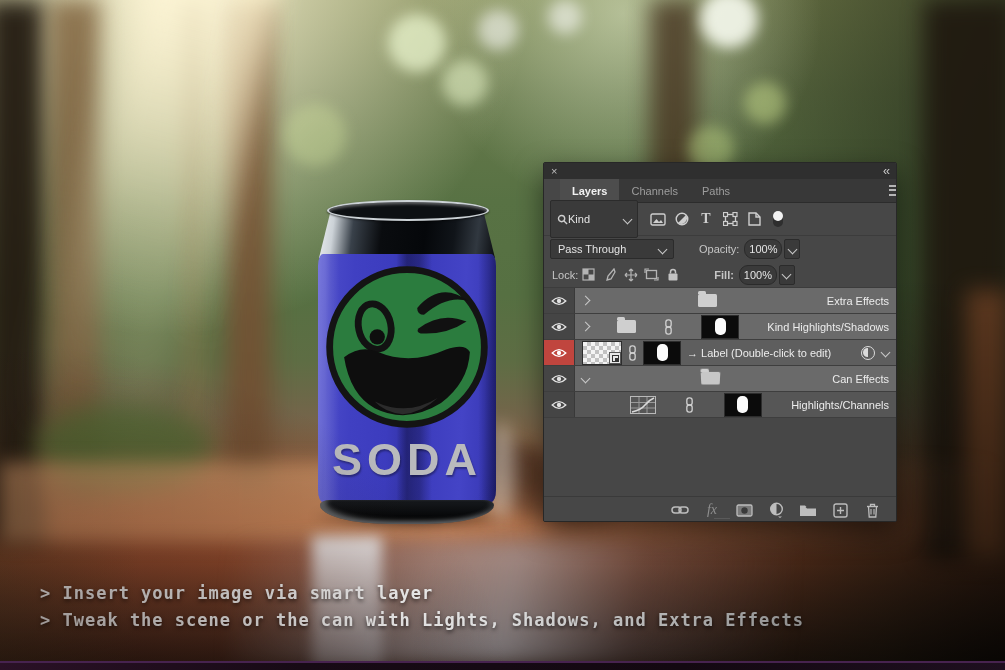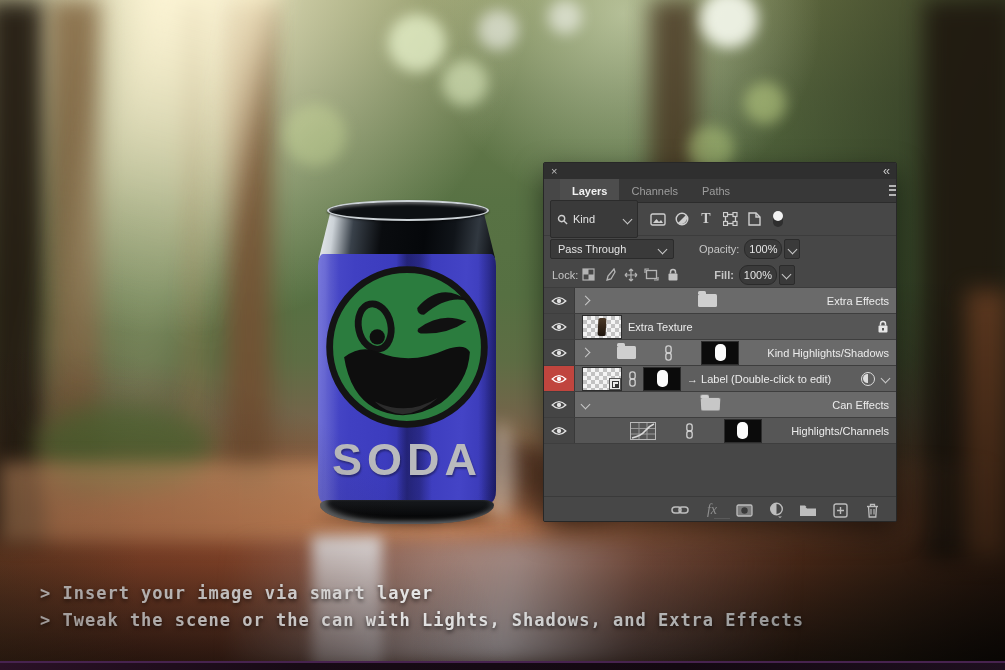--- a/index.html
+++ b/index.html
@@ -93,21 +93,21 @@
   .tab.active{background:#4d4d4d;color:#f2f2f2;font-weight:bold;}
   .menu-icon{margin-left:auto;margin-right:8px;align-self:center;width:15px;height:11px;
     background:repeating-linear-gradient(180deg,#b5b5b5 0 2px,rgba(0,0,0,0) 2px 4.5px);}
   .field{background:#3a3a3a;border:1px solid #2b2b2b;border-radius:2px;display:flex;align-items:center;
     box-sizing:border-box;color:#e4e4e4;}
   .chev{width:6px;height:6px;border-right:1.6px solid #c9c9c9;border-bottom:1.6px solid #c9c9c9;
     transform:rotate(45deg);flex:none;}
   .chev.right{transform:rotate(-45deg);}
   .filter-row{left:0;top:40px;width:100%;height:33px;display:flex;align-items:center;padding:0 6px;
     box-sizing:border-box;gap:0;border-bottom:1px solid #3c3c3c;}
-  .kind-field{width:88px;height:38px;padding:0 6px;gap:5px;}
+  .kind-field{width:88px;height:38px;padding:0 6px;}
   .ficon{width:24px;height:20px;display:flex;align-items:center;justify-content:center;flex:none;color:#cfcfcf;}
   .blend-row{left:0;top:73px;width:100%;height:26px;display:flex;align-items:center;padding:0 6px;
     box-sizing:border-box;}
   .blend-field{width:124px;height:20px;padding:0 7px;}
   .blend-field .chev{margin-left:auto;}
   .rlabel{color:#c6c6c6;margin-left:25px;}
   .val-field{width:38px;height:20px;justify-content:center;margin-left:5px;border-radius:9px;}
   .chev-btn{width:16px;height:20px;justify-content:center;margin-left:2px;}
   .lock-row{left:0;top:99px;width:100%;height:26px;display:flex;align-items:center;padding:0 6px;
     box-sizing:border-box;border-bottom:1px solid #3c3c3c;}
@@ -330,41 +330,20 @@
               <circle cx="10" cy="6" r="2.7" fill="#e2e2e2"></circle>
             </svg>
         </div>
         <div class="lrow-content bg-light">
           <span class="chev right"></span>
           <span class="folder"></span>
           <span class="lname">Extra Effects</span>
         </div>
       </div>
 
-      <div class="lrow">
-        <div class="eye-cell">
-          <svg width="16" height="10" viewBox="0 0 20 12">
-              <path d="M1.5 6 Q10 -2.5 18.5 6 Q10 14.5 1.5 6 Z" fill="none" stroke="#e2e2e2" stroke-width="1.7"></path>
-              <circle cx="10" cy="6" r="2.7" fill="#e2e2e2"></circle>
-            </svg>
-        </div>
-        <div class="lrow-content bg-dark">
-          <span class="thumb">
-              <span class="streak"></span>
-            </span>
-          <span class="lname">Extra Texture</span>
-          <span class="rowright">
-            <svg width="12" height="13" viewBox="0 0 12 13">
-                <rect x="1.5" y="5.5" width="9" height="7" rx="1" fill="#e6e6e6"></rect>
-                <path d="M3.5 5.5 V4 a2.5 2.5 0 0 1 5 0 V5.5" fill="none" stroke="#e6e6e6" stroke-width="1.5"></path>
-                <rect x="5" y="8" width="2" height="2.5" fill="#555"></rect>
-              </svg>
-          </span>
-        </div>
-      </div>
 
       <div class="lrow">
         <div class="eye-cell">
           <svg width="16" height="10" viewBox="0 0 20 12">
               <path d="M1.5 6 Q10 -2.5 18.5 6 Q10 14.5 1.5 6 Z" fill="none" stroke="#e2e2e2" stroke-width="1.7"></path>
               <circle cx="10" cy="6" r="2.7" fill="#e2e2e2"></circle>
             </svg>
         </div>
         <div class="lrow-content bg-light">
           <span class="chev right"></span>

